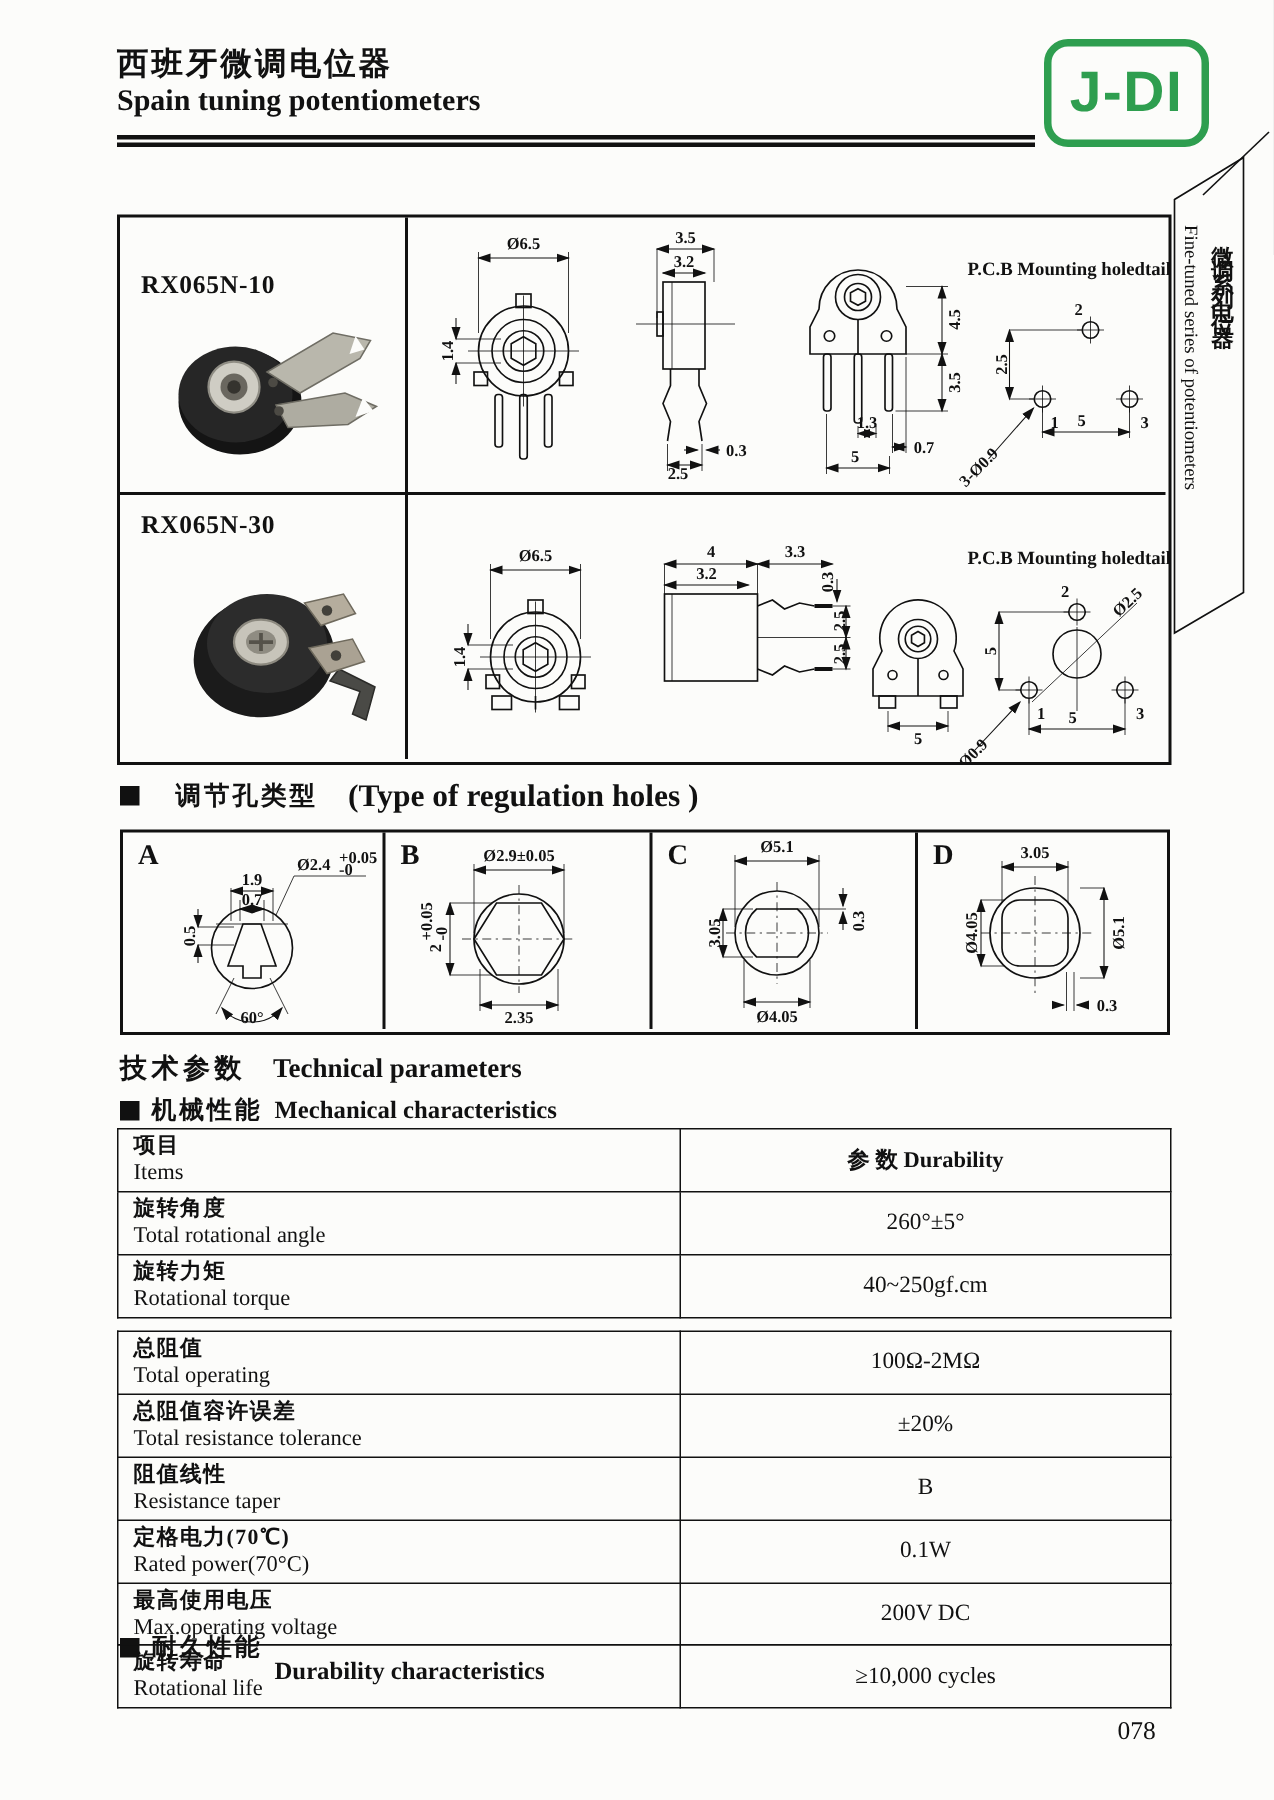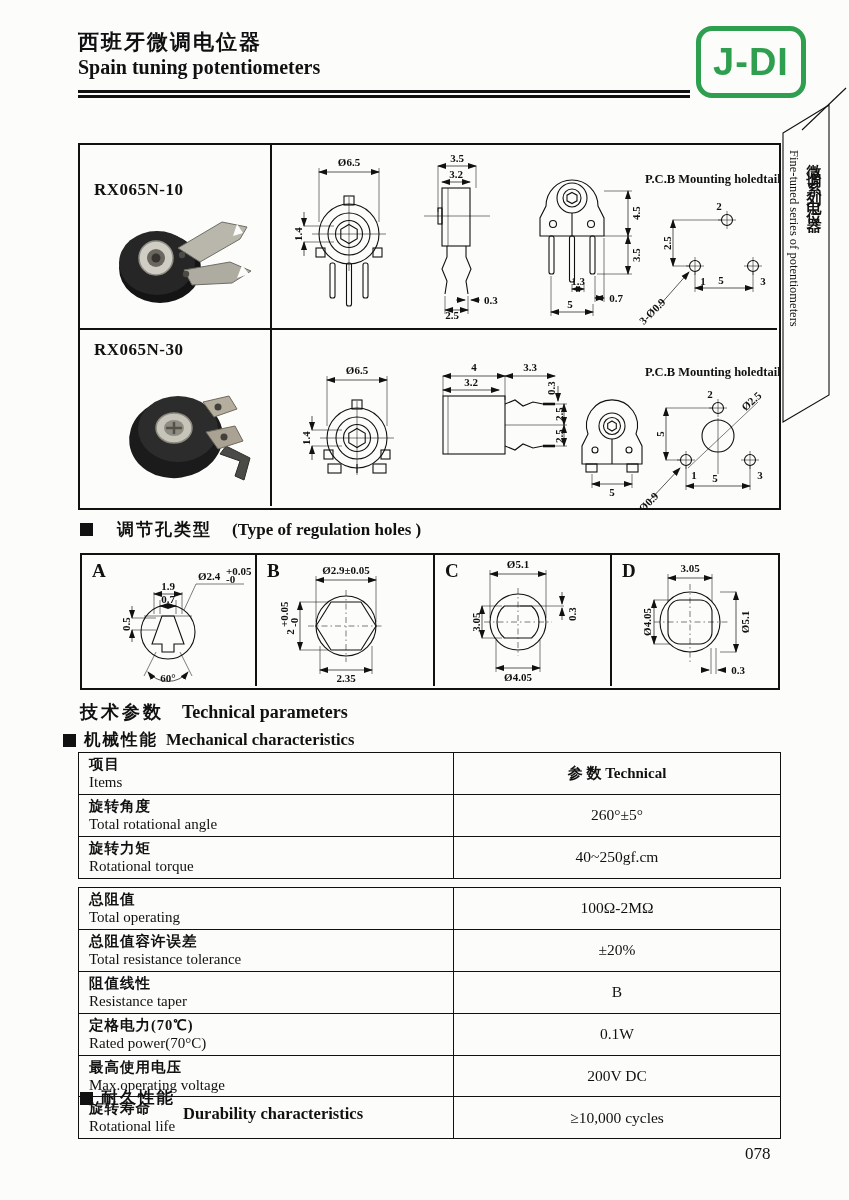--- a/index.html
+++ b/index.html
@@ -14,21 +14,21 @@
   .logo-text{font-family:"Liberation Sans",sans-serif;font-size:38px;font-weight:bold;
              color:#2e9e4f;letter-spacing:1px;}
   .panel{border:2px solid #111;background:#fcfcfa;}
   .vline{position:absolute;background:#111;width:2px;}
   .hline{position:absolute;background:#111;height:2px;}
   .model{font-size:17px;font-weight:bold;letter-spacing:.5px;}
   .pcb-title{font-size:12.5px;font-weight:bold;}
   .sec-head{display:flex;align-items:center;gap:8px;}
   .bullet{width:13px;height:13px;background:#111;flex:0 0 auto;}
   .sec-zh{font-size:17px;font-weight:bold;letter-spacing:2px;}
-  .sec-en{font-size:17px;font-weight:bold;}
+  .sec-en{font-size:21px;font-weight:bold;}
   .tab-zh{writing-mode:vertical-rl;font-size:15px;font-weight:600;letter-spacing:9px;}
   .tab-en{writing-mode:vertical-rl;font-size:12.5px;}
   table.spec{border-collapse:collapse;width:703px;table-layout:fixed;}
   table.spec td{border:1.6px solid #111;padding:2px 10px;vertical-align:middle;}
   table.spec .c1{width:354px;}
   .cell-zh{font-size:14.5px;font-weight:600;letter-spacing:1px;display:block;line-height:1.25;}
   .cell-en{font-size:15px;display:block;line-height:1.25;}
   .cell-val{text-align:center;font-size:15.5px;}
   .param-head{text-align:center;font-size:15px;font-weight:bold;}
   .cellletter{font-size:19px;font-weight:bold;}
@@ -415,36 +415,36 @@
     <line x1="88" y1="114" x2="95" y2="114" class="dme"></line>
     <line x1="112" y1="114" x2="104" y2="114" class="dme"></line>
     <text x="124" y="118" text-anchor="middle">0.3</text>
   </svg>
 
   <div class="abs sec-head" style="left:80px;top:700px;">
     <span style="font-size:18px;font-weight:bold;letter-spacing:3px;">技术参数</span>
     <span style="font-size:18px;font-weight:bold;margin-left:10px;">Technical parameters</span>
   </div>
 
-  <div class="abs sec-head" style="left:63px;top:729px;justify-content:flex-end;">
+  <div class="abs sec-head" style="left:80px;top:729px;justify-content:flex-end;">
     <div class="bullet"></div>
     <span class="sec-zh" style="font-size:16.5px;">机械性能</span>
     <span class="sec-en" style="font-size:16.5px;">Mechanical characteristics</span>
   </div>
 
   <table class="spec abs" style="left:78px;top:752px;">
     <tbody>
         <tr style="height:42px;margin-left:36px;">
       <td class="c1">
         <span class="cell-zh">项目</span>
         <span class="cell-en">Items</span>
       </td>
       <td class="param-head">
         <span>参 数</span>
-        <span style="font-weight:bold;">Technical</span>
+        <span style="font-weight:bold;">Durability</span>
       </td>
     </tr>
     <tr style="height:37px;">
       <td>
             <span class="cell-zh">旋转角度</span>
           <span class="cell-en">Total rotational angle</span>
           </td>
       <td class="cell-val">260°±5°</td>
     </tr>
     <tr style="height:37px;">

